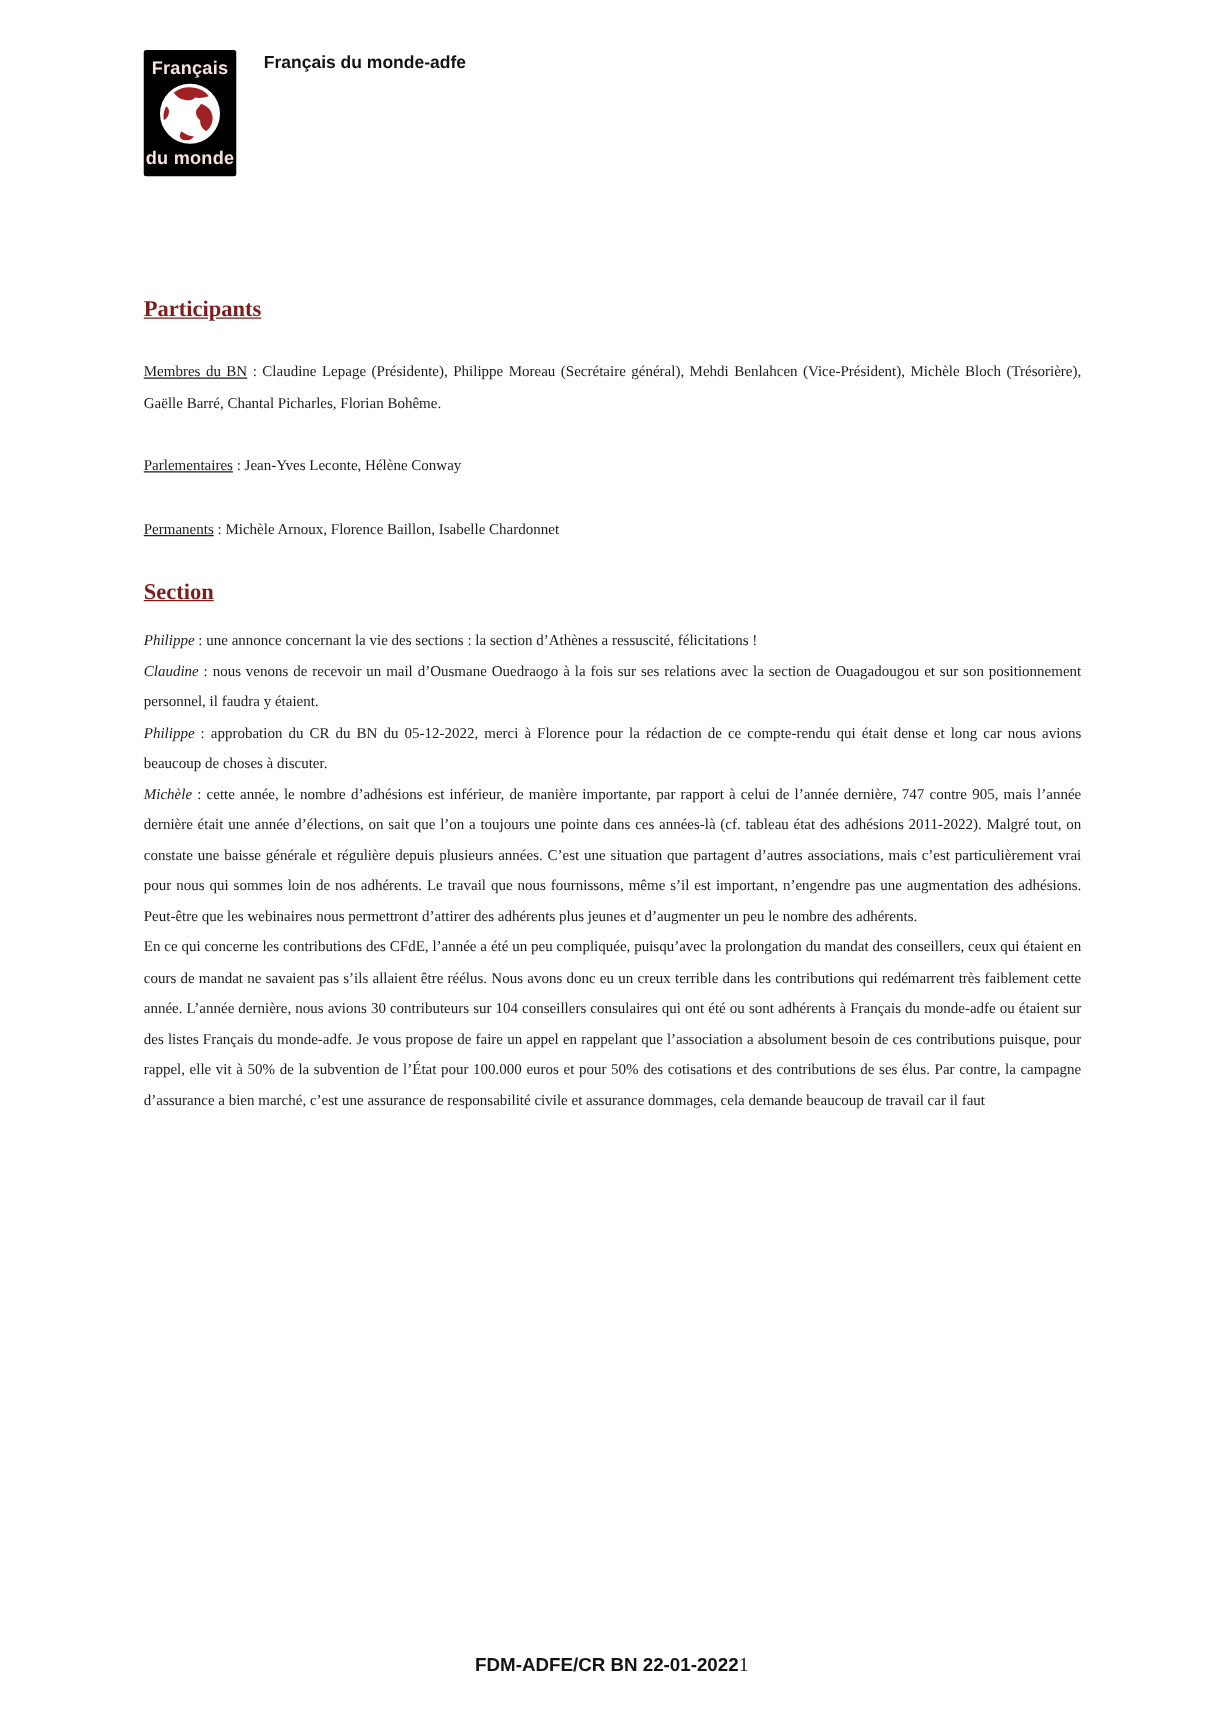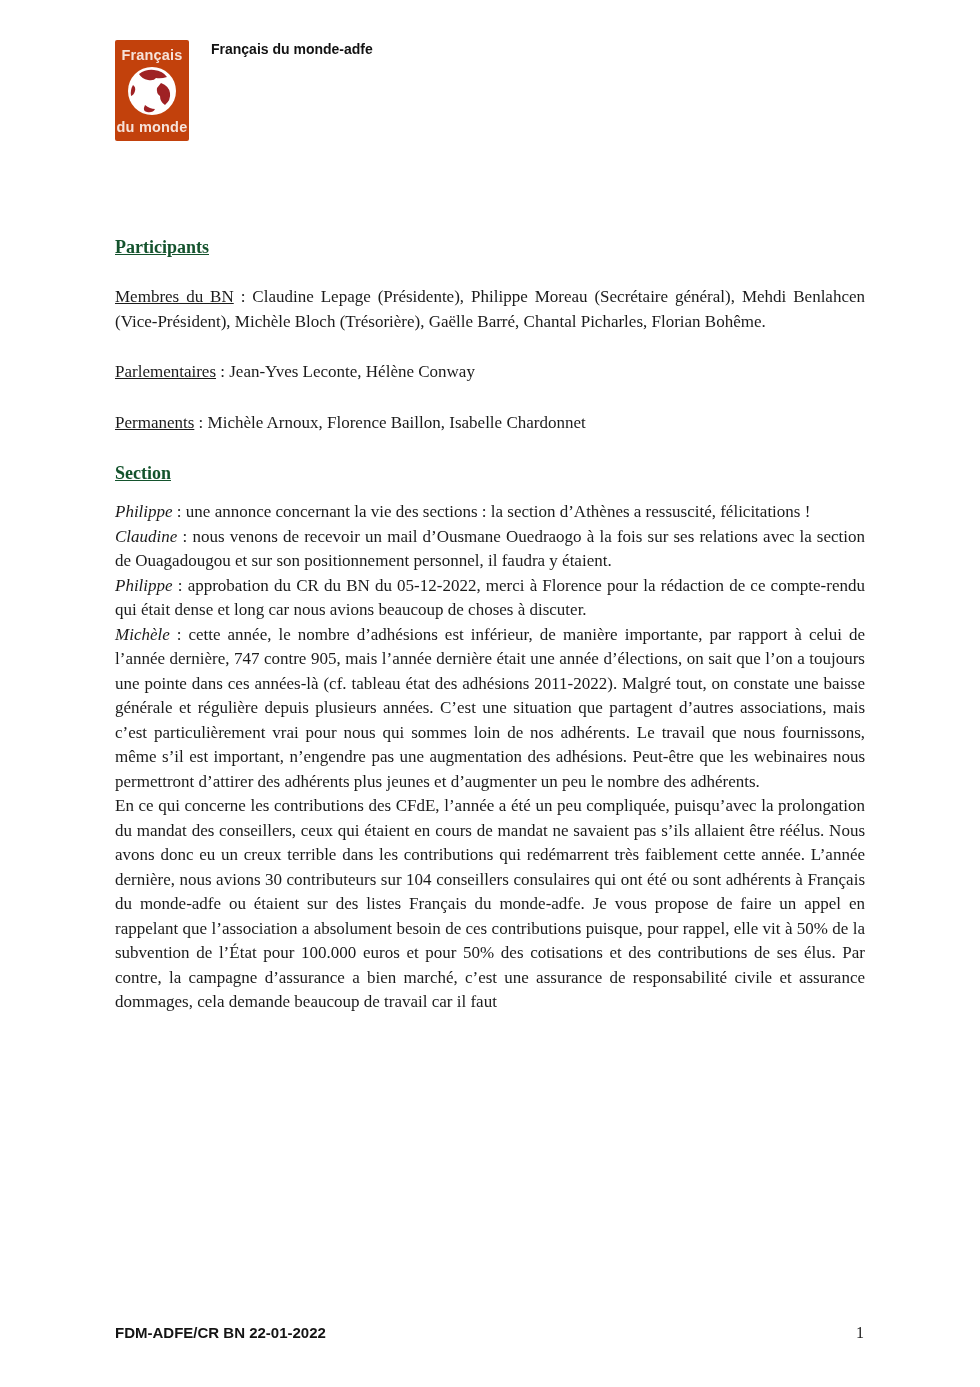--- a/index.html
+++ b/index.html
@@ -15,21 +15,21 @@
     background: #ffffff;
     padding: 40px 115px 0 115px;
     overflow: hidden;
   }
 
   
   .doc-header { display: flex; gap: 22px; margin-bottom: 96px; }
   .logo {
     flex: 0 0 auto;
     width: 74px; height: 101px;
-    background: #c2410c;
+    background: #000000;
     border-radius: 2px;
     color: #F6E2D9;
     font-family: "Liberation Sans", sans-serif;
     font-weight: bold;
     display: flex; flex-direction: column;
     align-items: center; justify-content: space-between;
     padding: 7px 3px 6px 3px;
   }
   .logo-line { font-size: 14.5px; letter-spacing: 0.2px; white-space: nowrap; }
   .globe { display: block; }
@@ -43,27 +43,27 @@
     font-family: "Liberation Sans", sans-serif;
     font-weight: 700; font-size: 19px; line-height: 1.55;
     color: #121212;
     margin-top: 37px; max-width: 620px;
   }
 
   
   .u-head {
     font-size: 18px; font-weight: 700;
     text-decoration: underline;
-    color: #14532d;
+    color: #7f1d1d;
   }
   .u-head.participants { margin-bottom: 27px; }
   .u-head.section-h { margin-bottom: 16px; }
 
   p.body {
-    font-size: 17px; line-height: 24.5px;
+    font-size: 12px; line-height: 24.5px;
     text-align: justify;
     color: #1b1b1b;
   }
   p.mb26 { margin-bottom: 26px; }
   p.mb28 { margin-bottom: 28px; }
   .lead-u { text-decoration: underline; }
   .lead-i { font-style: italic; }
 
   .num-head {
     font-family: "Liberation Sans", sans-serif;
@@ -72,21 +72,21 @@
     padding-left: 30px;
   }
   .num-head .num { display: inline-block; width: 30px; }
   .num-head.h1 { margin-top: 20px; margin-bottom: 19px; }
   .num-head.h2 { margin-top: 17px; margin-bottom: 14px; }
 
   
   .doc-footer {
     position: absolute;
     left: 115px; right: 116px; top: 1324px;
-    display: flex; justify-content: space-between; align-items: baseline;
+    display: flex; justify-content: center; align-items: baseline;
   }
   .footer-ref {
     font-family: "Liberation Sans", sans-serif;
     font-weight: 700; font-size: 15px; color: #141414;
   }
   .footer-page { font-size: 16px; color: #222; }
 </style>
 </head>
 <body>
 

